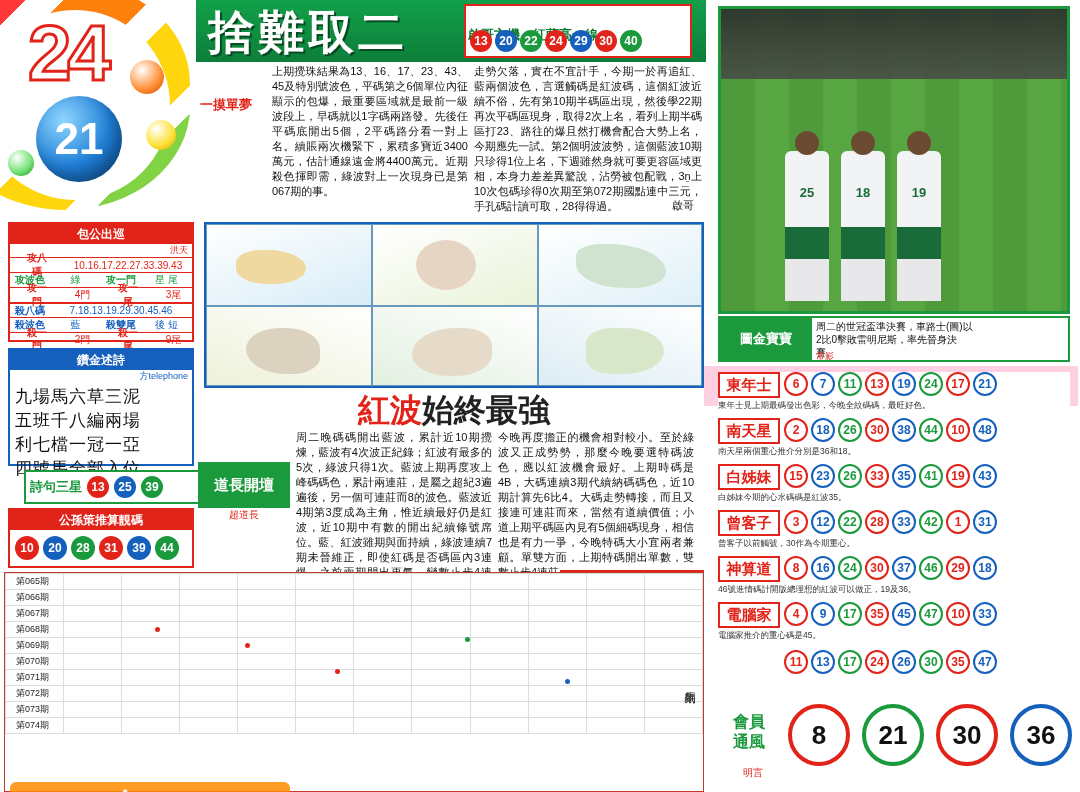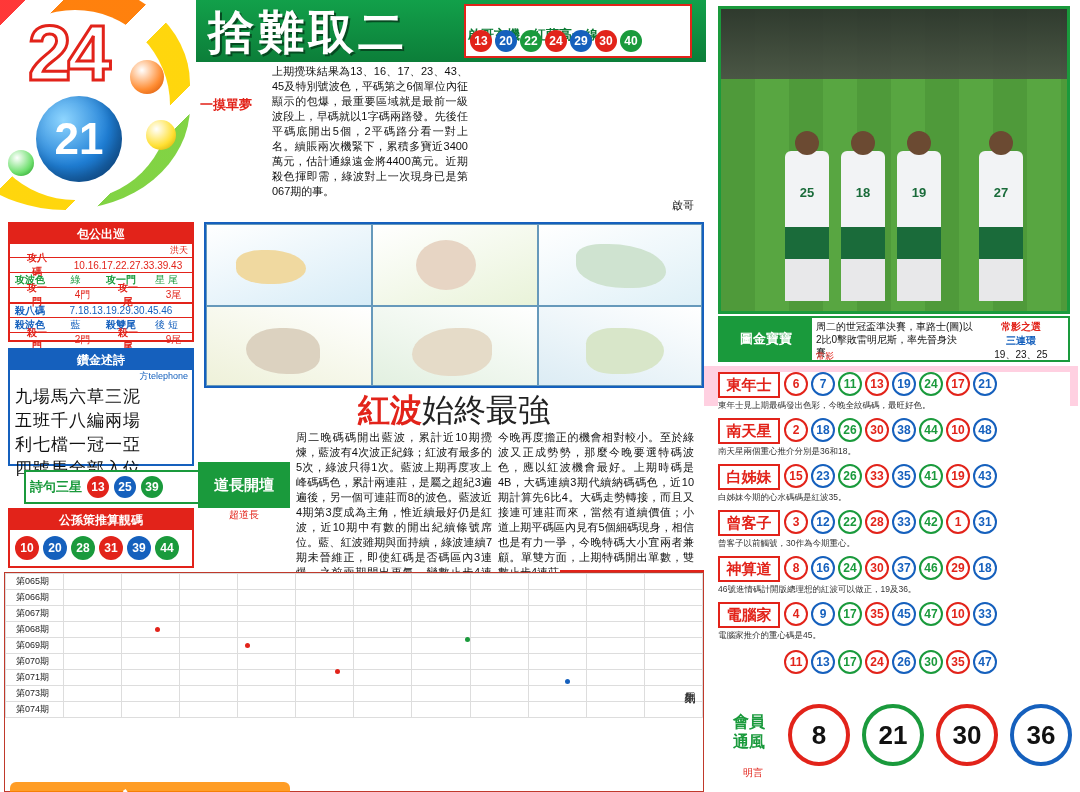--- a/index.html
+++ b/index.html
@@ -93,21 +93,21 @@
   .histo td.first { width:58px; color:#222; padding-left:10px; }
 
   
   .strip { left:204px; top:222px; width:500px; height:166px; border:2px solid #1560bd;
       background:linear-gradient(180deg,#cfe9f7,#eef7e3); overflow:hidden; }
   .strip-cell { position:absolute; border:1px solid #6699bb; }
 
   
   .hbzq { left:204px; top:392px; width:500px; height:38px; display:flex; align-items:center; justify-content:center; }
   .hbzq span.big { font-size:32px; font-weight:bold; color:#e2231a; font-family:"DejaVu Sans", sans-serif;}
-  .hbzq span.dark { font-size:32px; font-weight:normal; color:#222; font-family:"DejaVu Sans", sans-serif;}
+  .hbzq span.dark { font-size:32px; font-weight:bold; color:#222; font-family:"DejaVu Sans", sans-serif;}
 
   
   .dckt { left:198px; top:462px; width:92px; height:46px; background:#1a9a3c; color:#fff;
      font-size:15px; font-weight:bold; display:flex; align-items:center; justify-content:center; }
 
   
   .cdz { left:560px; top:570px; width:144px; height:70px; border:2px solid #e2231a; background:#fff; }
   .cdz .bar { height:16px; background:#e2231a; color:#fff; font-size:10px; display:flex; align-items:center; justify-content:center; }
   .cdz .row { display:flex; font-size:11px; padding:1px 3px; }
   .cdz .row .k { width:48px; }
@@ -184,20 +184,21 @@
         <span class="ball red">30</span>
         <span class="ball green">40</span>
       </div>
     </div>
   </div>
 
   <div class="abs" style="left:200px;top:96px;width:70px;font-size:13px;font-weight:bold;color:#e2231a;">
     <span>一摸單夢</span>
   </div>
   <div class="abs art" style="left:272px;top:64px;width:196px;height:150px;">上期攪珠結果為13、16、17、23、43、45及特別號波色，平碼第之6個單位內征顯示的包爆，最重要區域就是最前一級波段上，早碼就以1字碼兩路發。先後任平碼底開出5個，2平碼路分看一對上名。續賬兩次機緊下，累積多寶近3400萬元，估計通線遠金將4400萬元。近期殺色揮即需，綠波對上一次現身已是第067期的事。</div>
+  <div class="abs art" style="left:474px;top:64px;width:228px;height:146px;">走勢欠落，實在不宜計手，今期一於再追紅、藍兩個波色，言選觸碼是紅波碼，這個紅波近續不俗，先有第10期半碼區出現，然後學22期再次平碼區現身，取得2次上名，看列上期半碼區打23、路往的爆且然打機會配合大勢上名，今期應先一試。第2個明波波勢，這個藍波10期只珍得1位上名，下週雖然身就可要更容區域更相，本身力差差異驚說，沾勞被包配戰，3ṉ上10次包碼珍得0次期至第072期國點連中三元，手孔碼計讀可取，28得得過。</div>
   <div class="abs" style="left:672px;top:198px;font-size:11px;color:#111;">啟哥</div>
 
   <div class="abs bgcx">
     <div class="bar">包公出巡</div>
     <div style="text-align:right;font-size:9px;color:#e2231a;padding-right:4px;">洪天</div>
     <div class="mini-row">
       <div class="k red-t">攻八碼</div>
       <div class="v red-t">10.16.17.22.27.33.39.43</div>
     </div>
     <div class="mini-row">
@@ -399,20 +400,34 @@
             <td></td>
             <td></td>
             <td></td>
             <td></td>
             <td></td>
             <td></td>
             <td></td>
             <td></td>
           </tr>
       <tr>
+            <td class="first">第072期</td>
+            <td></td>
+            <td></td>
+            <td></td>
+            <td></td>
+            <td></td>
+            <td></td>
+            <td></td>
+            <td></td>
+            <td></td>
+            <td></td>
+            <td></td>
+          </tr>
+      <tr>
             <td class="first">第073期</td>
             <td></td>
             <td></td>
             <td></td>
             <td></td>
             <td></td>
             <td></td>
             <td></td>
             <td></td>
             <td></td>
@@ -457,36 +472,25 @@
       <div class="num">18</div>
       <div class="shorts"></div>
       <div class="legs"></div>
     </div>
     <div class="player" style="left:176px;">
       <div class="head"></div>
       <div class="num">19</div>
       <div class="shorts"></div>
       <div class="legs"></div>
     </div>
-    <div class="player" style="left:258px;">
-      <div class="head"></div>
-      <div class="num">27</div>
-      <div class="shorts"></div>
-      <div class="legs"></div>
-    </div>
   </div>
 
   <div class="abs photo-cap">
     <div class="lbl">圖金寶寶</div>
     <div class="tx">周二的世冠盃準決賽，車路士(圖)以2比0擊敗雷明尼斯，率先晉身決賽。</div>
-    <div class="side">
-      <span>常影之選</span><br>
-      <span style="color:#1560bd;">三連環</span><br>
-      <span style="color:#111;font-weight:normal;">19、23、25</span>
-    </div>
     <div class="abs" style="left:96px;top:32px;font-size:9px;color:#e2231a;">常影</div>
   </div>
 
   <div class="abs pinkband"></div>
 
   <div class="abs picks">
 
     <div class="pick-row">
       <div class="pick-name">東年士</div>
       <div class="pick-balls">

